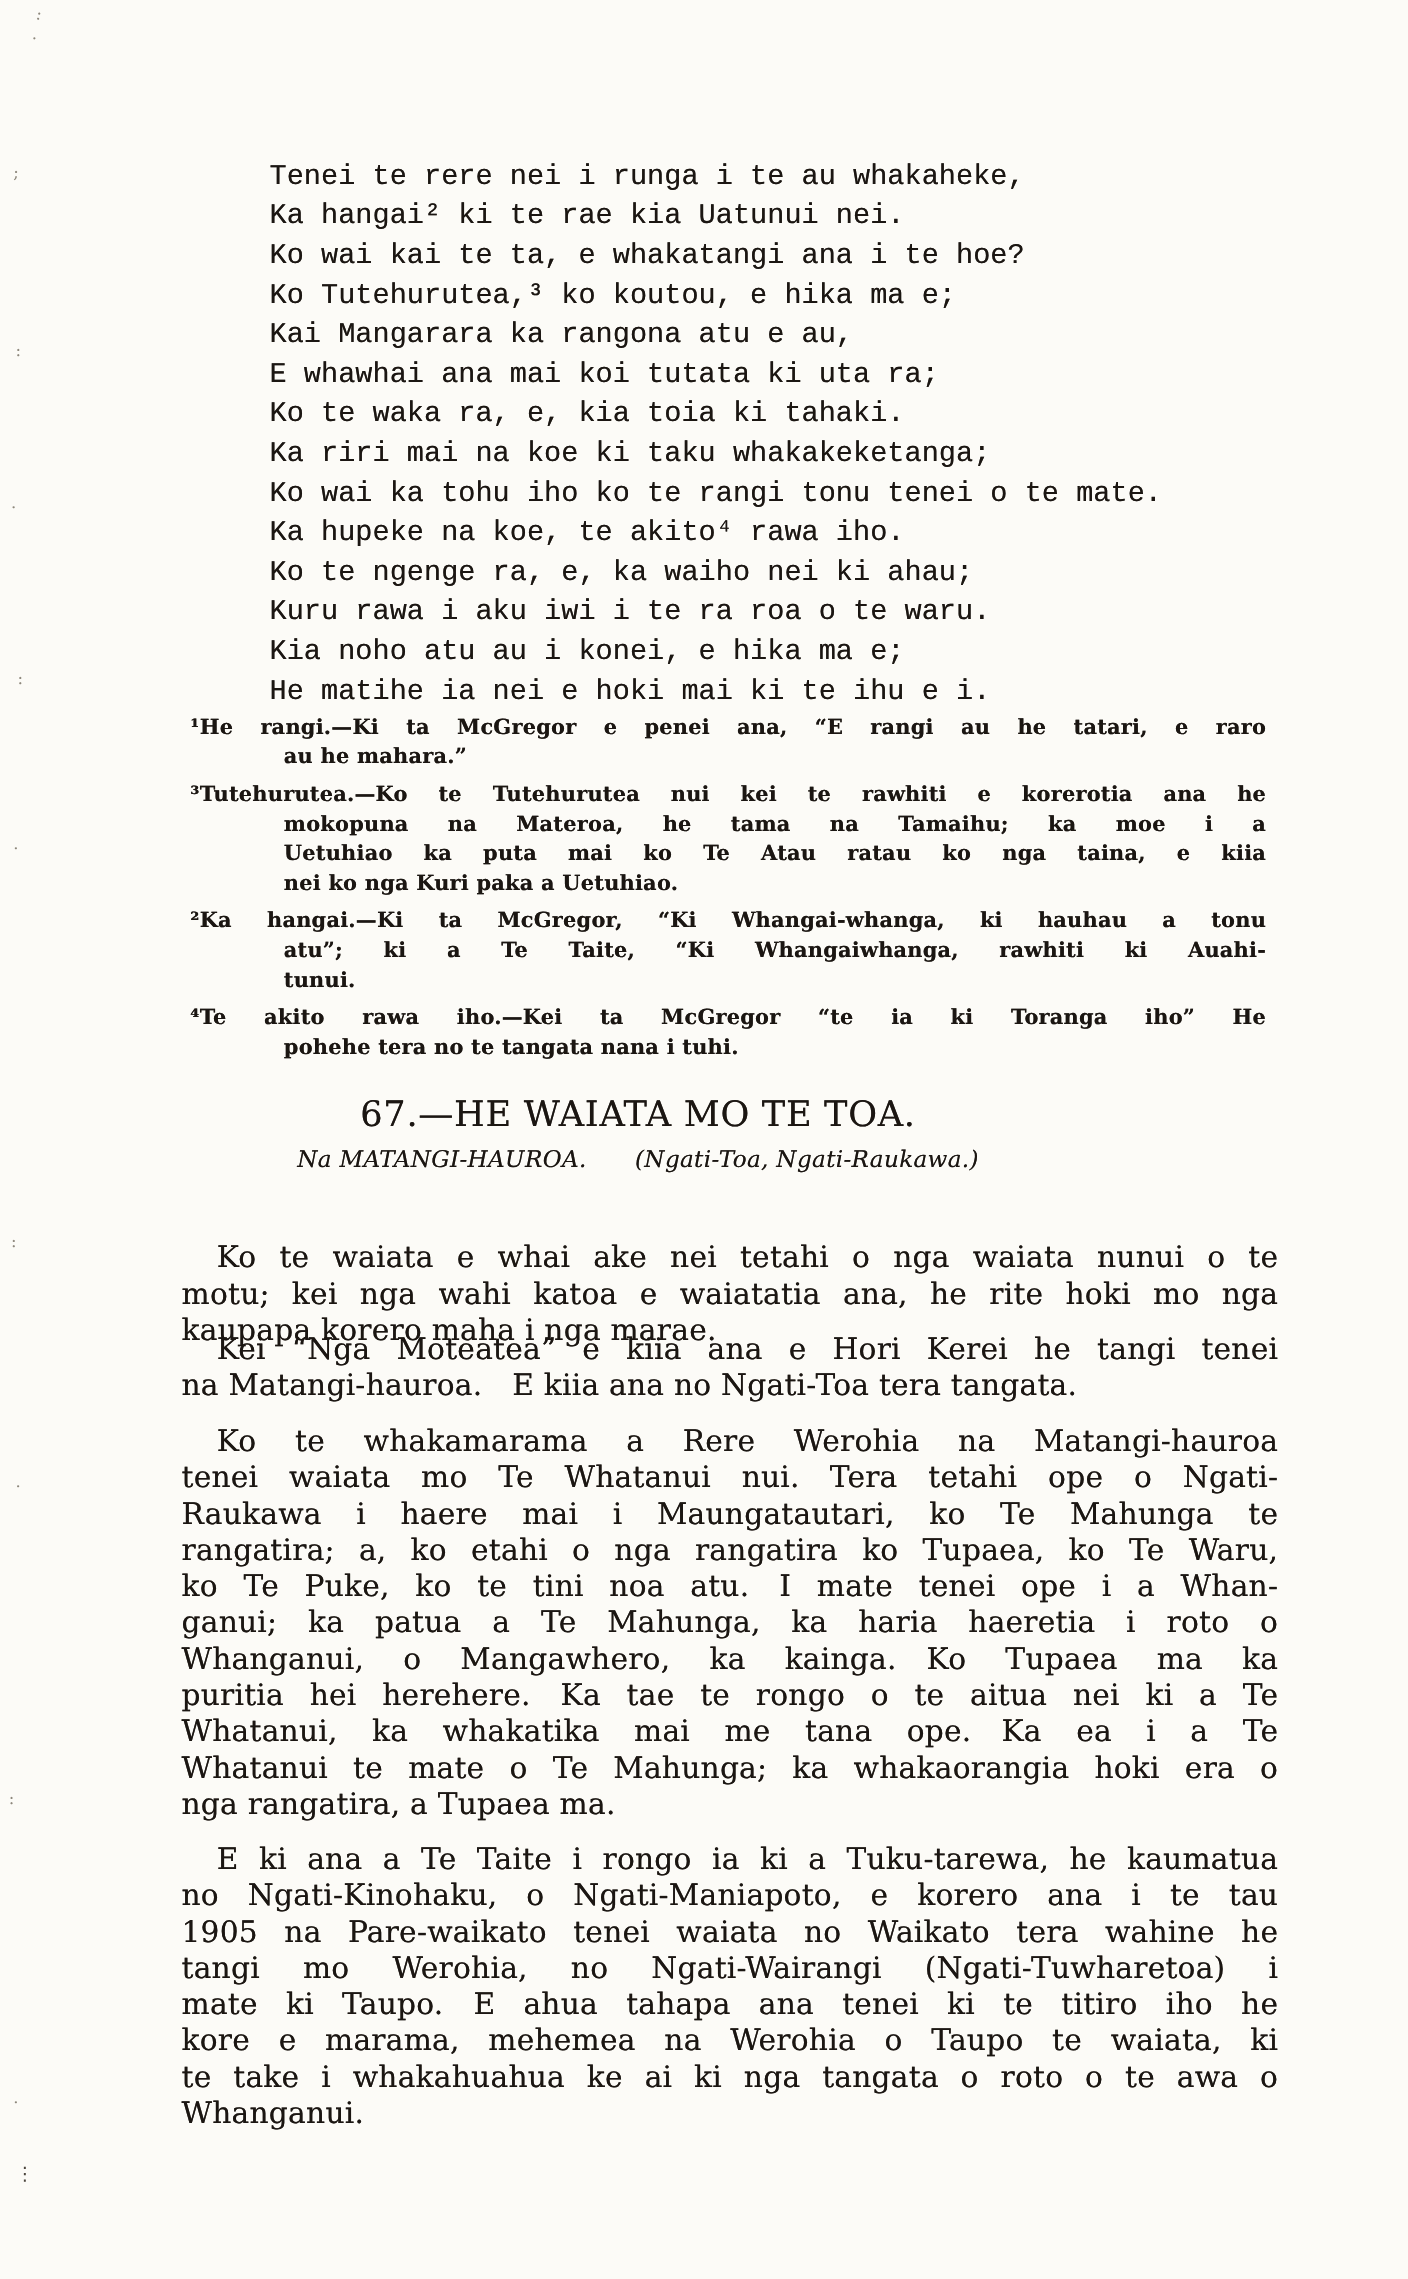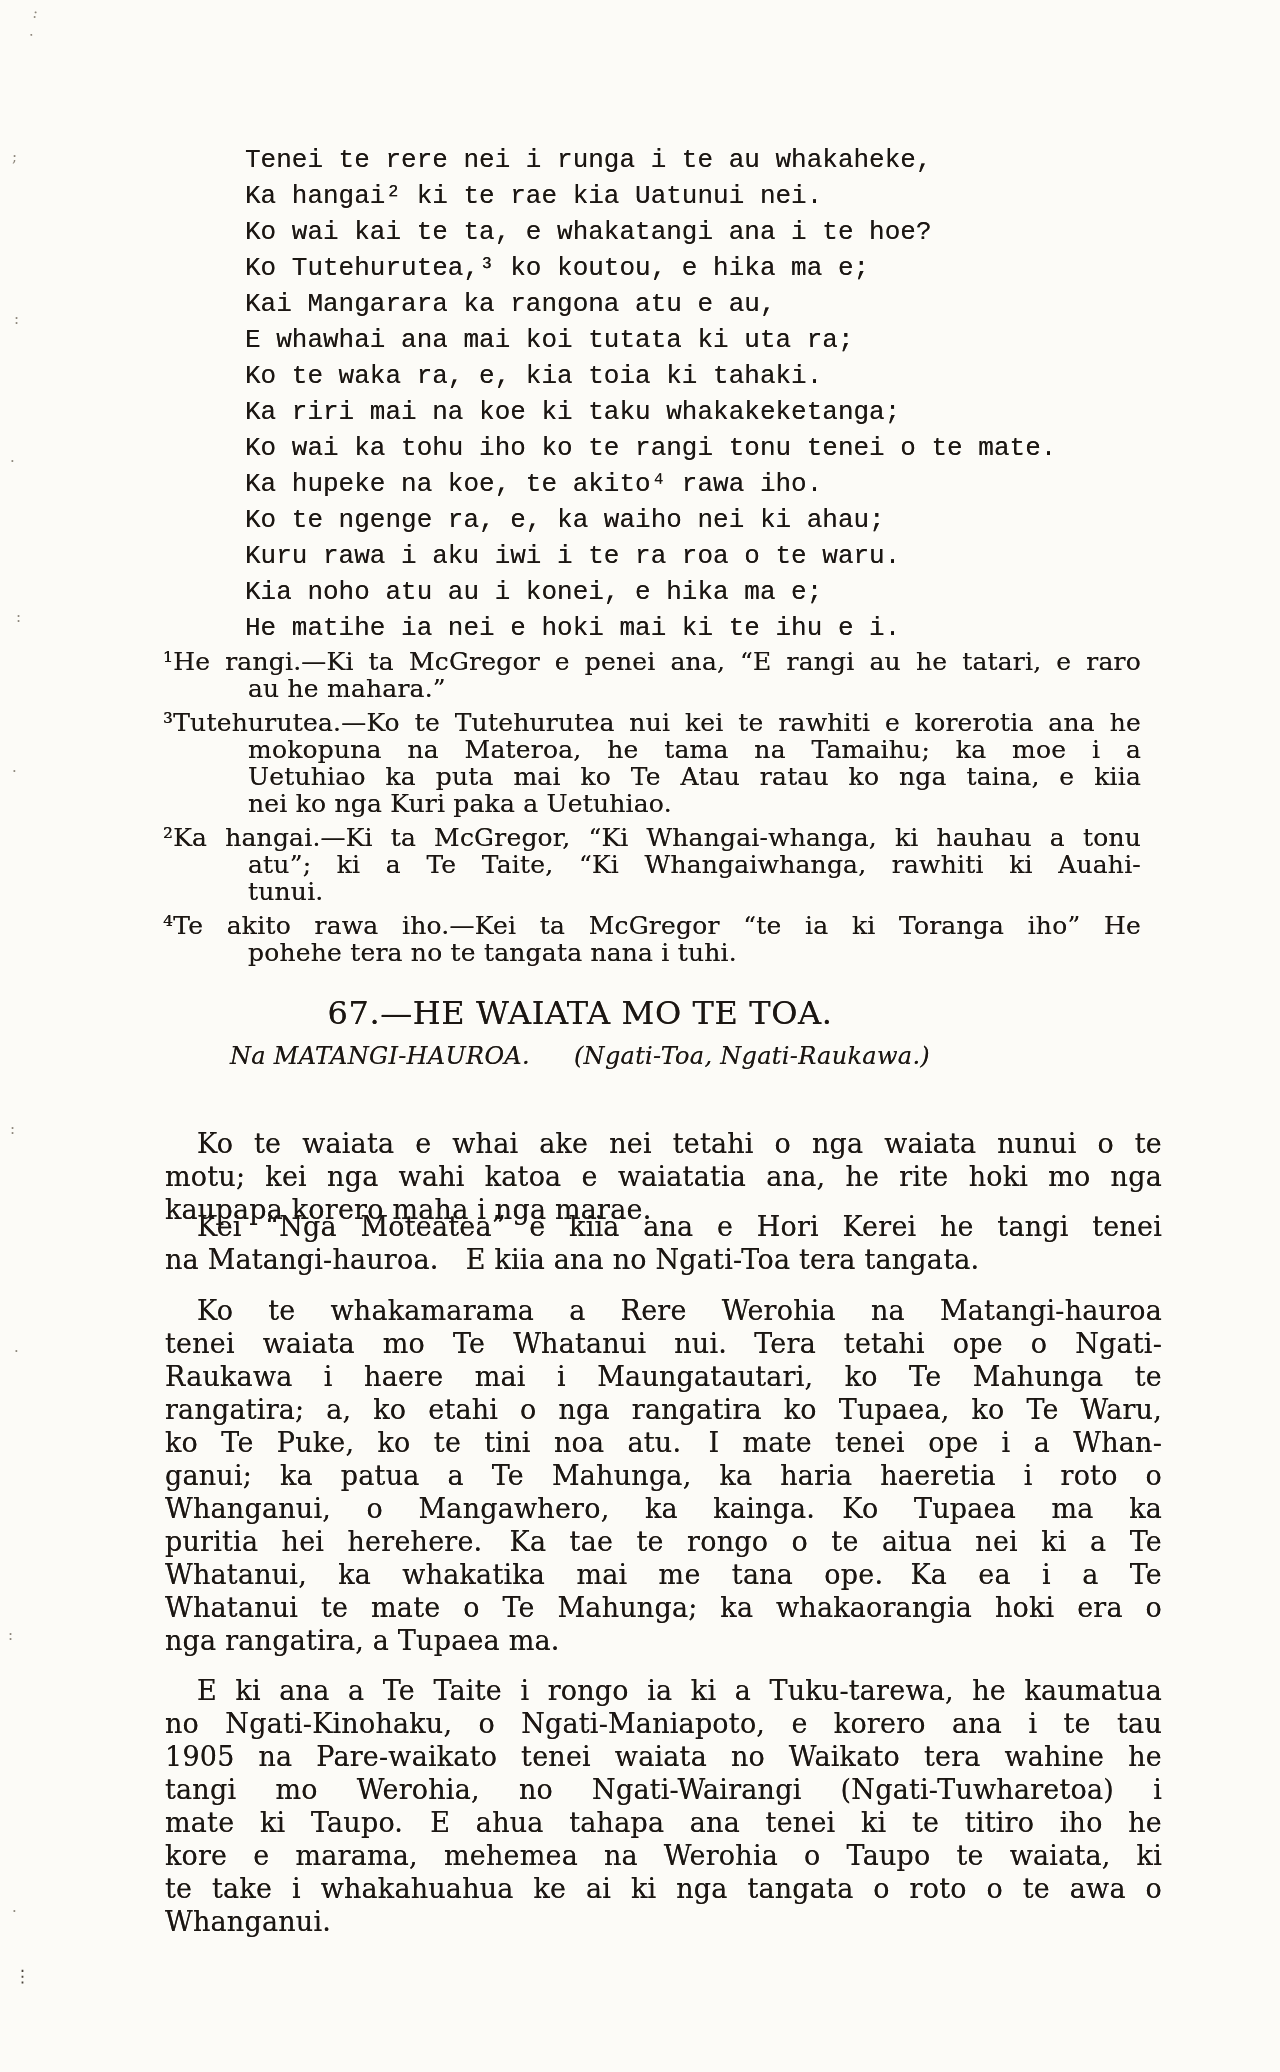--- a/index.html
+++ b/index.html
@@ -20,39 +20,39 @@
   
   .poem {
     position:absolute; left:245px; top:142px;
     font-size:26px; line-height:36px;
     white-space:nowrap;
     font-family:Liberation Mono, monospace;
   }
 
   
   .footnotes {
-    position:absolute; left:163px; top:648px; width:978px;
-    font-size:25px; font-weight:400; line-height:27px;
+    position:absolute; left:173px; top:648px; width:978px;
+    font-size:19px; font-weight:700; line-height:27px;
     letter-spacing:0.2px;
   }
   .footnote { margin-bottom:7px; }
   .fn-line { text-align:justify; text-align-last:justify; }
   .fn-line.cont { padding-left:85px; }
   .fn-line.last { text-align-last:left; }
 
   
   .heading {
     position:absolute; left:165px; top:994px; width:830px;
     text-align:center;
     font-size:32px; font-weight:400; letter-spacing:0.6px;
   }
   .attribution {
     position:absolute; left:165px; top:1042px; width:830px;
     display:flex; justify-content:center; gap:44px;
-    font-size:24px; font-style:italic; letter-spacing:0.3px;
+    font-size:21px; font-style:italic; letter-spacing:0.3px;
   }
 
   
   .body-par {
     position:absolute; left:165px; width:997px;
     font-size:27px; line-height:33px; letter-spacing:0.2px;
   }
   .p1 { top:1115px;margin-top:12px; }
   .p2 { top:1210px; }
   .p3 { top:1294px; }

